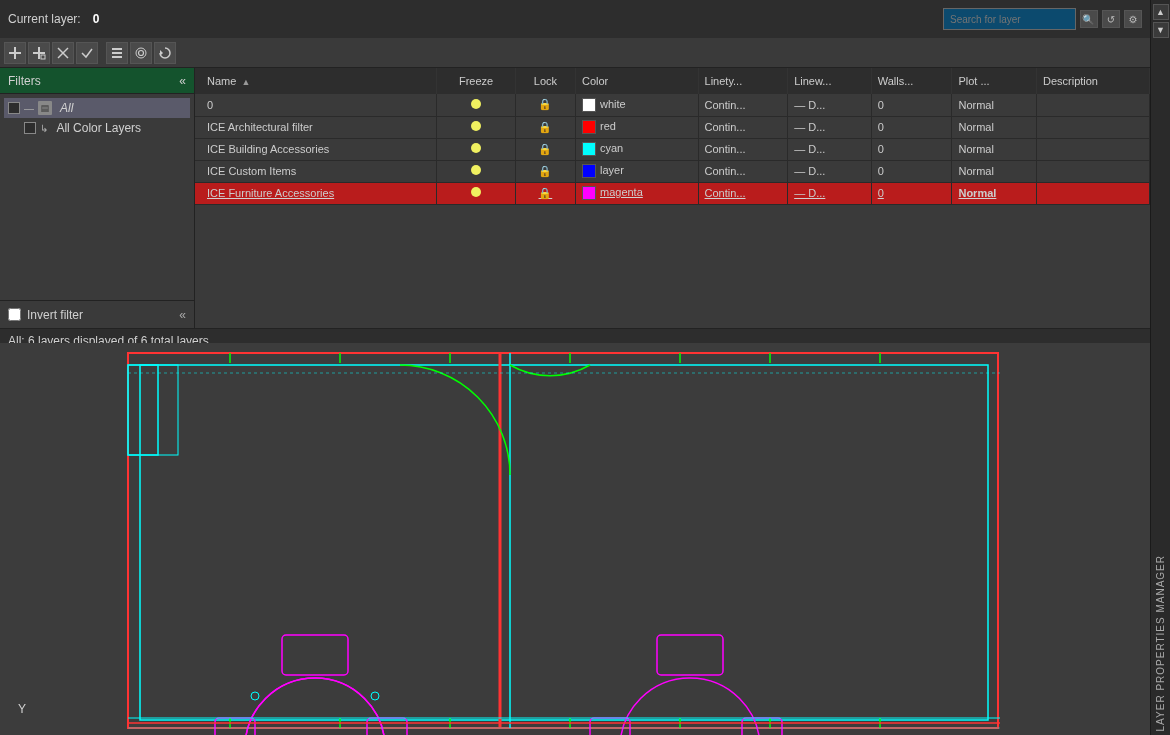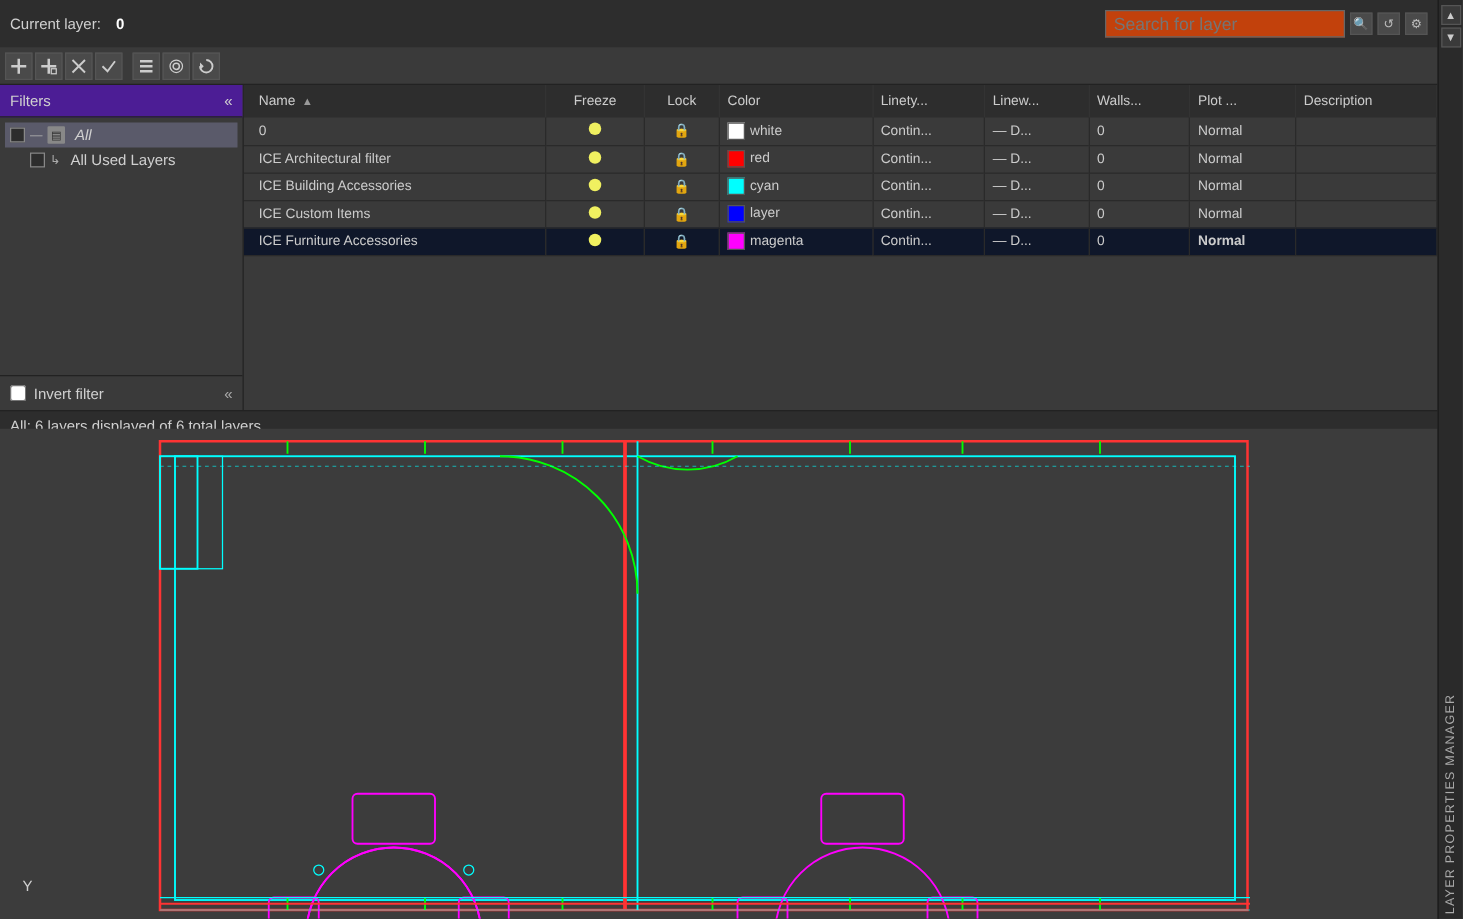--- a/index.html
+++ b/index.html
@@ -88,21 +88,21 @@
     #filters-panel {
       width: 195px;
       background: #3a3a3a;
       border-right: 1px solid #222;
       display: flex;
       flex-direction: column;
     }
 
     #filters-header {
       height: 26px;
-      background: #4c1d95;
+      background: #14532d;
       display: flex;
       align-items: center;
       padding: 0 8px;
       justify-content: space-between;
       border-bottom: 1px solid #222;
     }
 
     #filter-tree {
       flex: 1;
       padding: 4px;
@@ -183,21 +183,22 @@
     #layer-table thead th:first-child {
       padding-left: 12px;
     }
 
     #layer-table tbody tr {
       height: 22px;
       border-bottom: 1px solid #2a2a2a;
     }
 
     #layer-table tbody tr.selected {
-      background: #0f172a;
+      background: #b91c1c;
+      text-decoration: underline;
     }
 
     #layer-table tbody td {
       padding: 2px 6px;
       font-size: 11px;
       color: #ccc;
       border-right: 1px solid #2a2a2a;
       white-space: nowrap;
     }
 
@@ -288,21 +289,21 @@
   </style>
 </head>
 <body>
 
 <div id="layer-panel">
 
   <div id="panel-header">
     <span>Current layer:</span>
     <span style="color:#fff;font-weight:bold;margin-left:4px;">0</span>
     <div id="search-container">
-      <input type="text" id="search-input" style="background: #c2410c; border: 1px solid rgb(102, 102, 102); color: rgb(204, 204, 204); font-size: 14px; padding: 2px 6px; width: 192px; height: 22px;" placeholder="Search for layer">
+      <input type="text" id="search-input" style="background: #0c4a6e; border: 1px solid rgb(102, 102, 102); color: rgb(204, 204, 204); font-size: 10px; padding: 2px 6px; width: 133px; height: 22px;" placeholder="Search for layer">
       <div class="header-icon-btn">🔍</div>
       <div class="header-icon-btn">↺</div>
       <div class="header-icon-btn">⚙</div>
     </div>
   </div>
 
   <div id="toolbar-row">
     <div class="toolbar-btn" title="New Layer">
       <svg width="14" height="14" viewBox="0 0 14 14">
           <rect x="1" y="6" width="12" height="2" fill="#ccc"></rect>
@@ -359,21 +360,21 @@
       <div id="filter-tree">
         <div class="filter-item filter-item-selected">
           <div class="filter-checkbox"></div>
           <span class="tree-icon">—</span>
           <div class="filter-icon-all">▤</div>
           <span style="margin-left:4px;font-style:italic;">All</span>
         </div>
         <div class="filter-item" style="padding-left:20px;">
           <div class="filter-checkbox"></div>
           <span class="tree-icon">↳</span>
-          <span style="margin-left:4px;">All Used Layers</span>
+          <span style="margin-left:4px;">All Color Layers</span>
         </div>
       </div>
       <div class="invert-filter-row">
         <input type="checkbox" style="">
         <span>Invert filter</span>
         <span style="margin-left:auto;cursor:pointer;color:#aaa;">«</span>
       </div>
     </div>
 
     <div id="layer-table-container">

